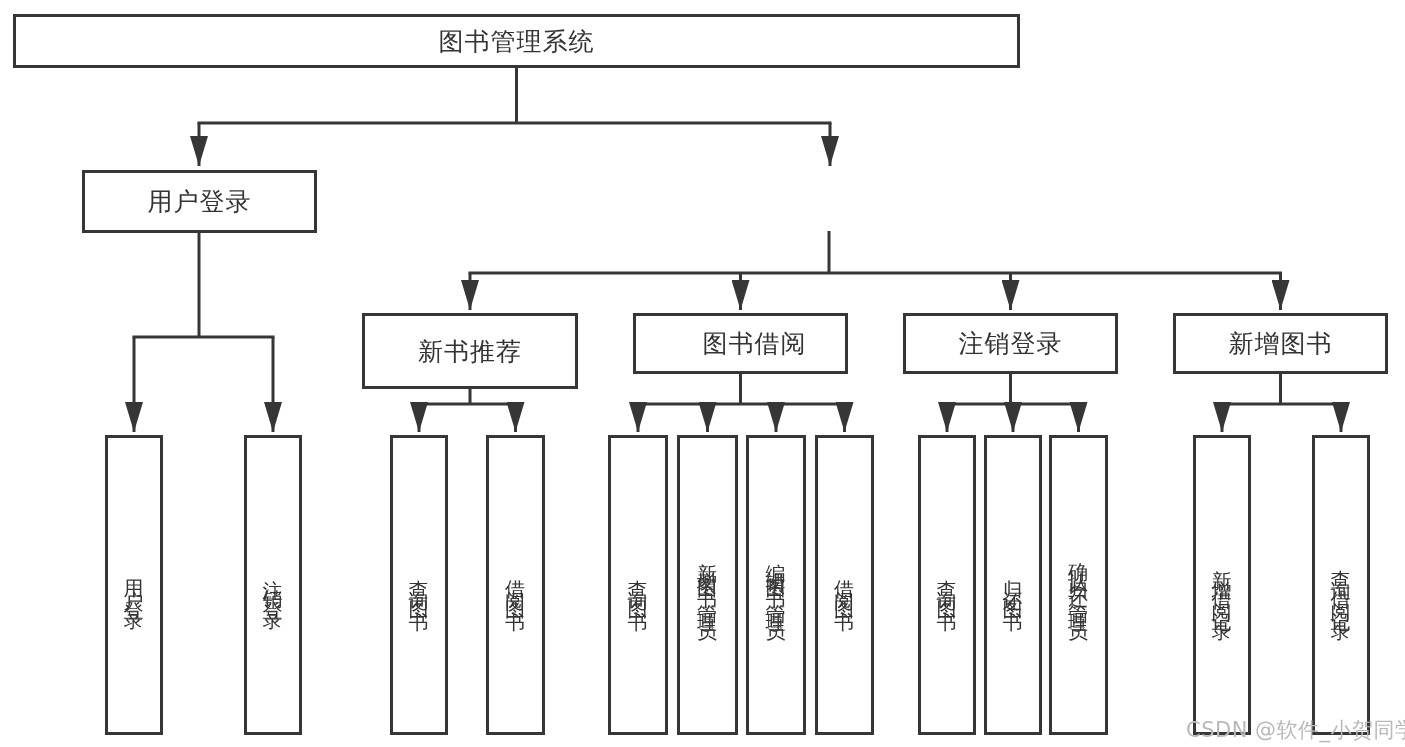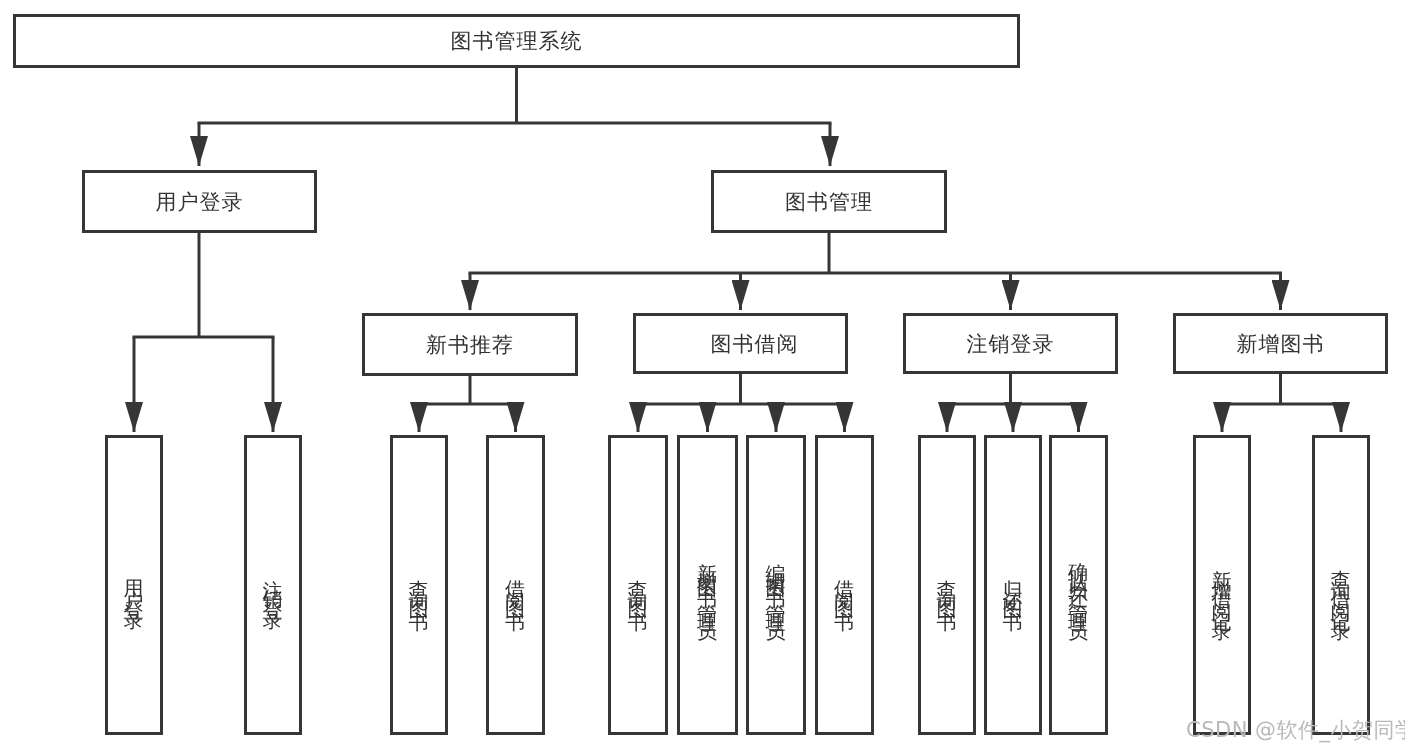--- a/index.html
+++ b/index.html
@@ -25,21 +25,21 @@
     box-sizing: border-box;
     background: #ffffff;
     border: 3px solid #363636;
     color: #333333;
     display: flex;
     align-items: center;
     justify-content: center;
     text-align: center;
   }
 
-  .hnode { font-size: 21px; letter-spacing: 1px; }
+  .hnode { font-size: 25px; letter-spacing: 1px; }
 
   .leaf { font-size: 20px; }
   .leaf .vtext {
     writing-mode: vertical-rl;
     text-orientation: mixed;
     letter-spacing: 0.52em;
     line-height: 1;
     white-space: nowrap;
   }
   .leaf.long .vtext { letter-spacing: 0.42em; }
@@ -110,25 +110,22 @@
     </g>
   </svg>
 
   <div class="node hnode" style="left:13px; top:14px; width:1007px; height:54px;">
     <span>图书管理系统</span>
   </div>
 
   <div class="node hnode" style="left:82px; top:170px; width:235px; height:63px;">
     <span>用户登录</span>
   </div>
-  <div class="node hnode" style="left:711px; top:170px; width:236px; height:63px;">
-    <span>图书管理</span>
-  </div>
 
-  <div class="node hnode" style="left:362px; top:313px; width:216px; height:63px;">
+  <div class="node hnode" style="left:362px; top:313px; width:216px; height:76px;">
     <span>新书推荐</span>
   </div>
   <div class="node hnode" style="left:633px; top:313px; width:215px; height:61px;padding-left:28px;">
     <span>图书借阅</span>
   </div>
   <div class="node hnode" style="left:903px; top:313px; width:215px; height:61px;">
     <span>注销登录</span>
   </div>
   <div class="node hnode" style="left:1173px; top:313px; width:215px; height:61px;">
     <span>新增图书</span>

